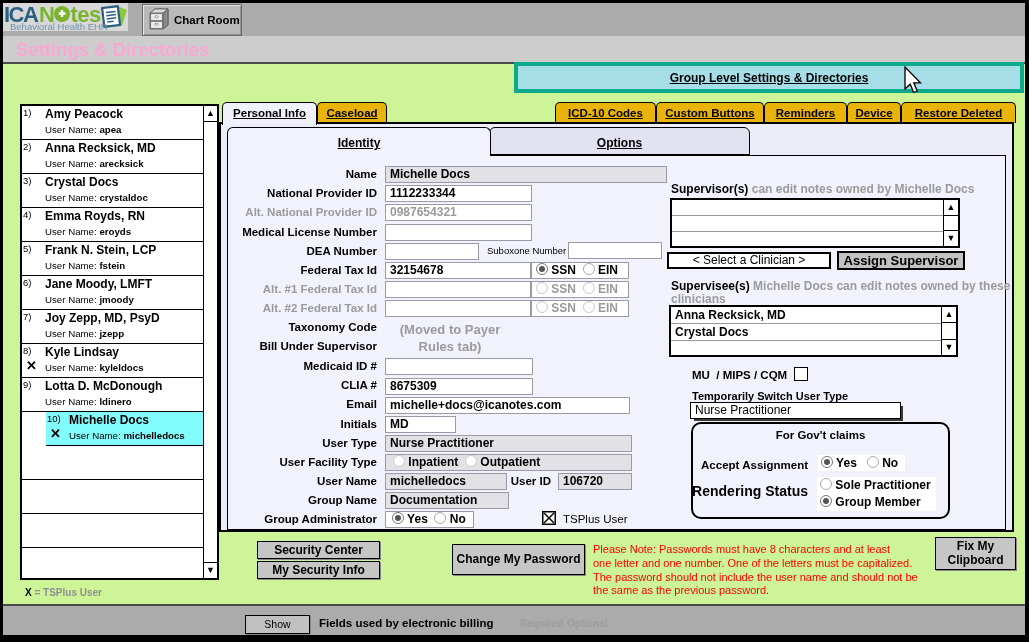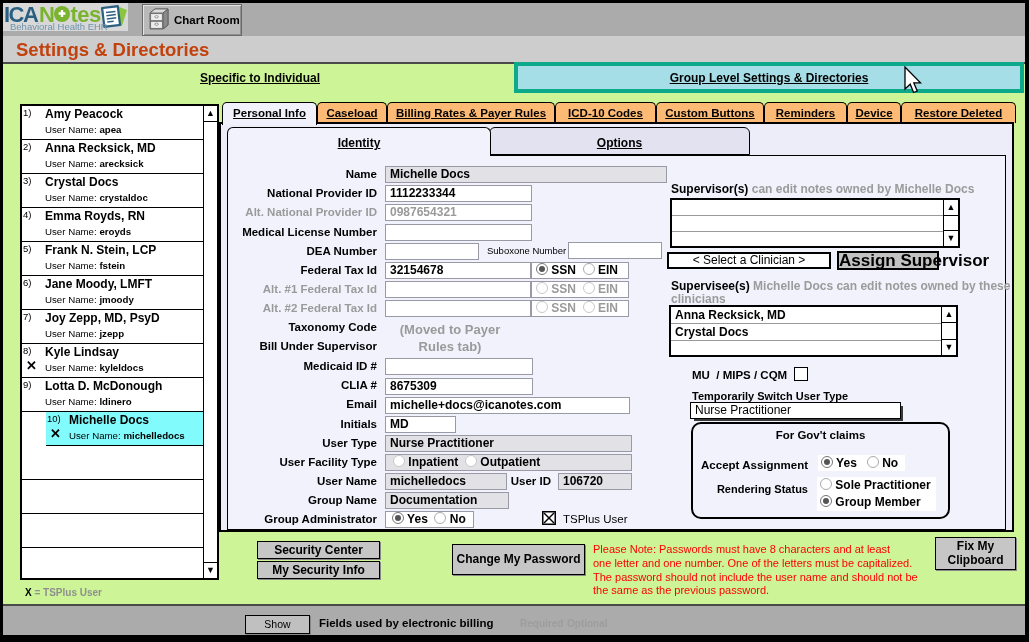--- a/index.html
+++ b/index.html
@@ -9,21 +9,21 @@
 .u{text-decoration:underline;}
 .field{position:absolute;white-space:nowrap;height:15px;border:1px solid #9a9aa6;background:#fff;font-weight:bold;font-size:12px;line-height:15px;padding-left:4px;color:#000;}
 .ro{background:#e2e2e6;}
 .lbl{position:absolute;white-space:nowrap;width:220px;text-align:right;font-weight:bold;font-size:11.5px;color:#000;}
 .lbl.dis{color:#9a9a9a;}
 .radio{display:inline-block;width:10px;height:10px;border:1px solid #aaa;border-radius:50%;background:#fff;vertical-align:-1px;position:relative;}
 .radio.sel{border-color:#777;}
 .radio.sel::after{content:'';position:absolute;left:2px;top:2px;width:6px;height:6px;border-radius:50%;background:#555;}
 .radio.dis{border-color:#c8c8c8;}
 .btn{position:absolute;white-space:nowrap;background:#c6c6c6;border:1px solid #000;text-align:center;font-weight:bold;color:#000;box-shadow:1px 1px 0 #888;}
-.tab1{position:absolute;top:102px;height:20px;background:#fdba74;border:1px solid #000;border-bottom:none;border-radius:5px 5px 0 0;text-align:center;font-weight:bold;font-size:11.5px;color:#000;line-height:20px;}
+.tab1{position:absolute;top:102px;height:20px;background:#eab308;border:1px solid #000;border-bottom:none;border-radius:5px 5px 0 0;text-align:center;font-weight:bold;font-size:11.5px;color:#000;line-height:20px;}
 .tab1 span{text-decoration:underline;}
 .tab2{position:absolute;top:127px;height:26px;background:#e2e2f0;border:1px solid #000;border-radius:6px 6px 0 0;text-align:center;font-weight:bold;font-size:12px;color:#000;line-height:30px;}
 .tab2 span{text-decoration:underline;}
 .lrow{position:relative;height:33px;border-bottom:1px solid #000;background:#fff;}
 .lrow .num{position:absolute;left:1px;top:1px;font-size:9.5px;}
 .lrow .nm{position:absolute;left:23px;top:1px;font-size:12px;font-weight:bold;white-space:nowrap;}
 .lrow .un{position:absolute;left:23px;top:18px;font-size:9.7px;white-space:nowrap;}
 .lrow .xm{position:absolute;left:4px;top:14px;font-size:13px;font-weight:bold;}
 .sbar{position:absolute;top:0;bottom:0;right:0;width:13px;background:#fff;border-left:1px solid #000;}
 .sarr{position:absolute;left:0;right:0;height:15px;background:#fff;font-size:9px;line-height:15px;text-align:center;color:#000;}
@@ -65,24 +65,23 @@
       <polygon points="16,6 21,2 21,18 16,22" fill="#8a8a8a" stroke="#555" stroke-width="0.8"></polygon>
       <rect x="3.7" y="6.7" width="11.6" height="7" fill="#ececec" stroke="#555" stroke-width="0.7"></rect>
       <rect x="3.7" y="14.3" width="11.6" height="7" fill="#ececec" stroke="#555" stroke-width="0.7"></rect>
       <ellipse cx="9.5" cy="9.8" rx="1.7" ry="1.1" fill="#fff" stroke="#555" stroke-width="0.6"></ellipse>
       <ellipse cx="9.5" cy="17.2" rx="1.7" ry="1.1" fill="#fff" stroke="#555" stroke-width="0.6"></ellipse>
     </svg>
     <div class="abs b" style="left:31px;top:9px;font-size:11.5px;">Chart Room</div>
   </div>
 
   <div class="abs" style="left:3px;top:36px;width:1022px;height:26px;background:#cdcdcd;border-bottom:2px solid #4a4a4a;"></div>
-  <div class="abs b" style="left:16px;top:39px;font-size:18.5px;color:#c2410c;">Settings &amp; Directories</div>
+  <div class="abs b" style="left:16px;top:39px;font-size:18.5px;color:#f9a8d4;">Settings &amp; Directories</div>
 
   <div class="abs" style="left:3px;top:64px;width:1022px;height:540px;background:#cdf496;border-bottom:2px solid #4a4a4a;"></div>
-  <div class="abs b u" style="left:140px;top:71px;width:240px;text-align:center;font-size:12px;">Specific to Individual</div>
 
   <div class="abs" style="left:514px;top:62px;width:510px;height:31px;background:#a6dee8;border:4px solid #0caa8b;box-sizing:border-box;">
     <div class="abs b u" style="left:0;right:0;top:5px;text-align:center;font-size:12px;">Group Level Settings &amp; Directories</div>
   </div>
 
   <div class="abs" style="left:20px;top:104px;width:199px;height:476px;background:#fff;border:2px solid #000;box-sizing:border-box;overflow:hidden;">
     <div style="position:absolute;left:0;top:0;right:13px;bottom:0;">
       <div class="lrow">
           <span class="num">1)</span>
           <div class="nm">Amy Peacock</div>
@@ -142,21 +141,20 @@
     </div>
     <div class="sbar">
       <div class="sarr" style="top:0;border-bottom:1px solid #000;">▲</div>
       <div class="sarr" style="bottom:0;border-top:1px solid #000;">▼</div>
     </div>
   </div>
   <div class="abs b" style="left:25px;top:587px;font-size:10px;"><span style="color:#000;">X</span><span style="color:#8f8f8f;"> = TSPlus User</span></div>
 
   <div class="tab1" style="left:222px;width:93px;background:#f1f1fc;height:22px;z-index:3;"><span>Personal Info</span></div>
   <div class="tab1" style="left:317px;width:68px;"><span>Caseload</span></div>
-  <div class="tab1" style="left:387px;width:166px;"><span>Billing Rates &amp; Payer Rules</span></div>
   <div class="tab1" style="left:555px;width:99px;"><span>ICD-10 Codes</span></div>
   <div class="tab1" style="left:656px;width:106px;"><span>Custom Buttons</span></div>
   <div class="tab1" style="left:764px;width:81px;"><span>Reminders</span></div>
   <div class="tab1" style="left:847px;width:52px;"><span>Device</span></div>
   <div class="tab1" style="left:901px;width:113px;"><span>Restore Deleted</span></div>
 
   <div class="abs" style="left:219px;top:122px;width:795px;height:410px;background:#ededf9;border:2px solid #000;box-sizing:border-box;z-index:2;"></div>
 
   <div class="tab2" style="left:227px;width:262px;background:#f2f2fd;z-index:6;height:28px;border-bottom:none;"><span>Identity</span></div>
   <div class="tab2" style="left:489px;width:259px;z-index:3;"><span>Options</span></div>
@@ -219,41 +217,41 @@
     <div class="abs" style="left:671px;top:182px;font-size:12px;"><span class="b">Supervisor(s)</span> <span class="b" style="color:#9b9b9b;">can edit notes owned by Michelle Docs</span></div>
     <div class="abs" style="left:670px;top:198px;width:290px;height:50px;background:#fff;border:2px solid #000;box-sizing:border-box;">
       <div style="position:absolute;left:0;top:15px;right:14px;border-bottom:1px solid #999;"></div>
       <div style="position:absolute;left:0;top:31px;right:14px;border-bottom:1px solid #999;"></div>
       <div class="sbar" style="width:14px;">
         <div class="sarr" style="top:0;border-bottom:1px solid #000;">▲</div>
         <div class="sarr" style="bottom:0;border-top:1px solid #000;">▼</div>
       </div>
     </div>
     <div class="abs" style="left:667px;top:252px;width:164px;height:17px;background:#fff;border:2px solid #000;box-sizing:border-box;text-align:center;font-size:12px;line-height:13px;">&lt; Select a Clinician &gt;</div>
-    <div class="abs b" style="left:837px;top:251px;width:102px;height:19px;background:#c3c3c3;border:2px solid #000;box-sizing:border-box;text-align:center;font-size:17px;line-height:15px;">Assign Supervisor</div>
+    <div class="abs b" style="left:837px;top:251px;width:128px;height:19px;background:#c3c3c3;border:2px solid #000;box-sizing:border-box;text-align:center;font-size:13px;line-height:15px;">Assign Supervisor</div>
     <div class="abs" style="left:671px;top:280px;width:340px;font-size:12px;line-height:12.5px;white-space:normal;"><span class="b">Supervisee(s)</span> <span class="b" style="color:#9b9b9b;">Michelle Docs can edit notes owned by these clinicians</span></div>
     <div class="abs" style="left:669px;top:305px;width:289px;height:52px;background:#fff;border:2px solid #000;box-sizing:border-box;">
       <div class="abs b" style="left:4px;top:1px;font-size:12px;">Anna Recksick, MD</div>
       <div class="abs b" style="left:4px;top:18px;font-size:12px;">Crystal Docs</div>
       <div style="position:absolute;left:0;top:16px;right:14px;border-bottom:1px solid #999;"></div>
       <div style="position:absolute;left:0;top:33px;right:14px;border-bottom:1px solid #999;"></div>
       <div class="sbar" style="width:14px;">
         <div class="sarr" style="top:0;border-bottom:1px solid #000;">▲</div>
         <div class="sarr" style="bottom:0;border-top:1px solid #000;">▼</div>
       </div>
     </div>
     <div class="abs b" style="left:692px;top:369px;font-size:11.5px;">MU&nbsp; / MIPS / CQM</div>
     <div class="abs" style="left:794px;top:367px;width:12px;height:12px;background:#fff;border:1.5px solid #000;"></div>
     <div class="abs b" style="left:692px;top:390px;font-size:11px;">Temporarily Switch User Type</div>
     <div class="abs" style="left:690px;top:402px;width:211px;height:17px;background:#fff;border:1.5px solid #000;box-sizing:border-box;font-size:12px;line-height:15px;padding-left:4px;box-shadow:3px 3px 0 -1px #3a3a3a;">Nurse Practitioner</div>
     <div class="abs" style="left:691px;top:422px;width:259px;height:97px;border:2px solid #000;border-radius:10px;box-sizing:border-box;"></div>
     <div class="abs b" style="left:691px;top:429px;width:259px;text-align:center;font-size:11.5px;">For Gov't claims</div>
     <div class="abs b" style="left:660px;top:459px;width:148px;text-align:right;font-size:11.5px;">Accept Assignment</div>
     <div class="abs" style="left:818px;top:455px;width:87px;height:16px;background:#fff;font-weight:bold;font-size:12px;line-height:16px;"><span class="radio sel" style="margin-left:3px;"></span> Yes&nbsp;&nbsp; <span class="radio"></span> No</div>
-    <div class="abs b" style="left:660px;top:483px;width:148px;text-align:right;font-size:11px;">Rendering Status</div>
+    <div class="abs b" style="left:660px;top:483px;width:148px;text-align:right;font-size:14px;">Rendering Status</div>
     <div class="abs" style="left:817px;top:477px;width:119px;height:34px;background:#fff;font-weight:bold;font-size:12px;line-height:17px;white-space:nowrap;"><span class="radio" style="margin-left:3px;"></span> Sole Practitioner<br><span class="radio sel" style="margin-left:3px;"></span> Group Member</div>
   </div>
   <div id="bottom" class="abs" style="left:0;top:0;z-index:5;">
     <div class="btn" style="left:257px;top:541px;width:121px;height:16px;font-size:12px;line-height:16px;">Security Center</div>
     <div class="btn" style="left:257px;top:561px;width:121px;height:16px;font-size:12px;line-height:16px;">My Security Info</div>
     <div class="btn" style="left:452px;top:544px;width:131px;height:29px;font-size:12px;line-height:29px;">Change My Password</div>
     <div class="abs" style="left:593px;top:543px;font-size:11px;line-height:13.8px;color:#f00;">Please Note: Passwords must have 8 characters and at least<br>one letter and one number. One of the letters must be capitalized.<br>The password should not include the user name and should not be<br>the same as the previous password.</div>
     <div class="btn" style="left:935px;top:537px;width:79px;height:30px;font-size:12px;line-height:14px;padding-top:1px;">Fix My<br>Clipboard</div>
 
     <div class="abs" style="left:3px;top:606px;width:1022px;height:29px;background:#ababab;"></div>

